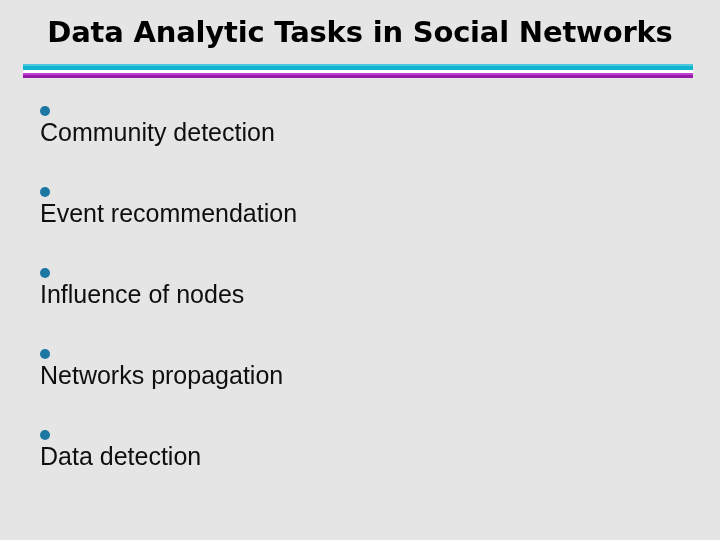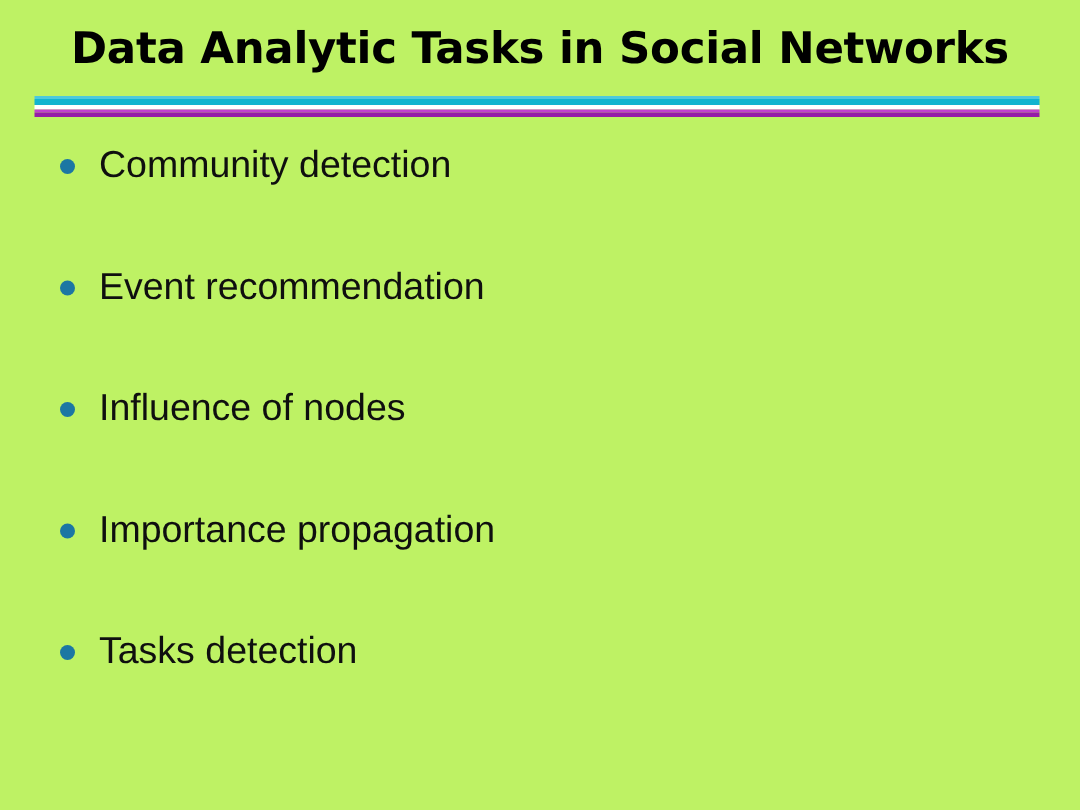--- a/index.html
+++ b/index.html
@@ -12,21 +12,21 @@
     height: 540px;
     background: #ffffff;
     font-family: "Liberation Sans", sans-serif;
     overflow: hidden;
   }
 
   .slide {
     position: relative;
     width: 720px;
     height: 540px;
-    background: #bef264;
+    background: #e5e5e5;
     box-sizing: border-box;
   }
 
   
   .title-area {
     position: absolute;
     left: 0;
     top: 14px;
     width: 720px;
     text-align: center;
@@ -90,20 +90,21 @@
     width: 650px;
     margin: 0;
     padding: 0;
     list-style: none;
   }
   .bullet-item {
     position: relative;
     height: 81px;
     display: flex;
     align-items: flex-start;
+    flex-direction: column;
   }
   .bullet-marker {
     flex: 0 0 auto;
     width: 10px;
     height: 10px;
     margin-top: 12px;
     margin-right: 16px;
     border-radius: 50%;
     background: #1c77a3;
   }
@@ -146,23 +147,23 @@
       <span class="bullet-text">Event recommendation</span>
     </li>
 
     <li class="bullet-item">
       <span class="bullet-marker"></span>
       <span class="bullet-text">Influence of nodes</span>
     </li>
 
     <li class="bullet-item">
       <span class="bullet-marker"></span>
-      <span class="bullet-text">Importance propagation</span>
+      <span class="bullet-text">Networks propagation</span>
     </li>
 
     <li class="bullet-item">
       <span class="bullet-marker"></span>
-      <span class="bullet-text">Tasks detection</span>
+      <span class="bullet-text">Data detection</span>
     </li>
 
   </ul>
 
 </div>
 
 </body></html>

